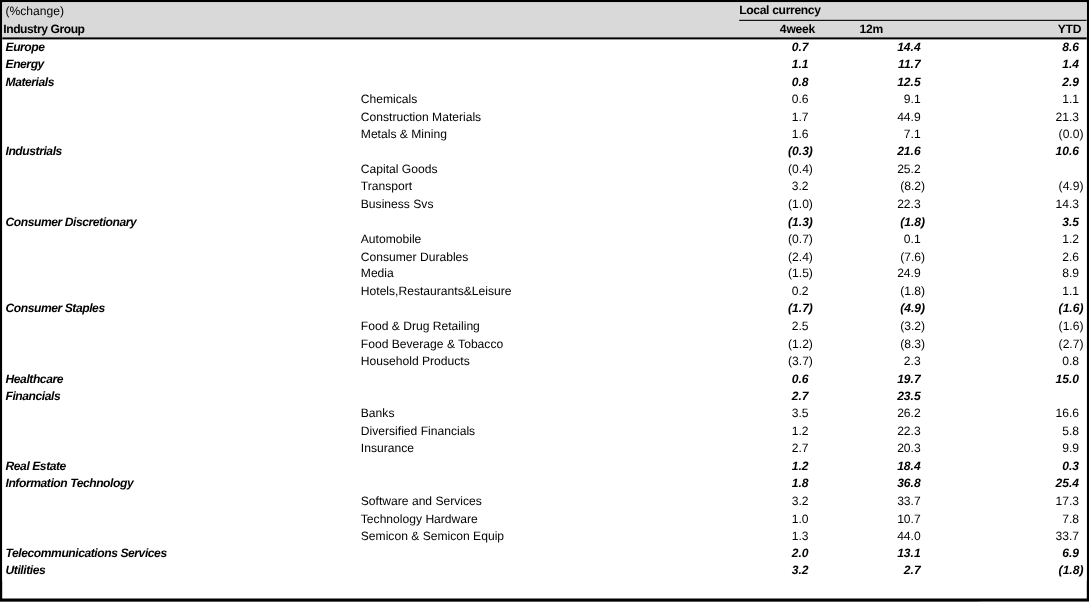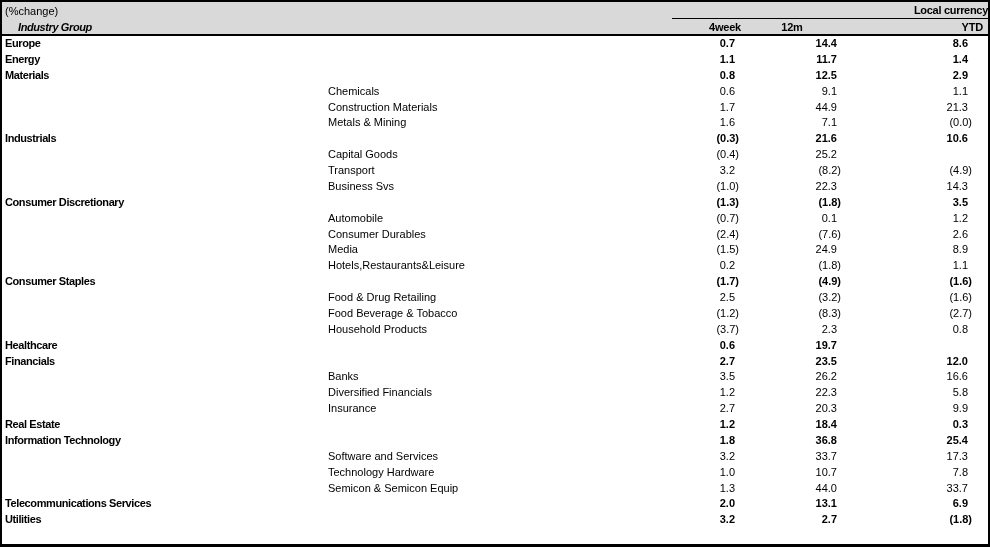--- a/index.html
+++ b/index.html
@@ -34,36 +34,35 @@
     height: 17px;
     align-items: center;
   }
   .corner-label {
     padding-left: 3px;
     font-weight: normal;
   }
   .colgroup-cell {
     height: 17px;
     line-height: 16px;
-    text-align: right;
+    text-align: left;
     font-weight: bold;
     border-bottom: 1px solid #000;
     letter-spacing: -0.3px;
   }
   .hrow2 {
     display: grid;
     grid-template-columns: 670px 70px 102px 144px;
     height: 15px;
     align-items: center;
   }
   .rowhead-label {
-    padding-left: 16px;
+    padding-left: 1px;
     font-weight: bold;
     letter-spacing: -0.4px;
-    font-style: italic;
   }
   .hcol {
     font-weight: bold;
     text-align: right;
     letter-spacing: -0.2px;
   }
   .hcol.c1 { padding-right: 1px; }
   .hcol.c2 { padding-right: 2px; text-align: center; }
   .hcol.c3 { padding-right: 5px; }
   
@@ -74,29 +73,29 @@
     height: 15.875px;
     line-height: 15.875px;
     align-items: center;
   }
   .row .label {
     padding-left: 3px;
     white-space: nowrap;
     overflow: hidden;
   }
   .row.sub .label { padding-left: 326px; }
-  .row.group { font-weight: bold; }
+  .row.group { font-weight: bold; font-style: italic; }
   .row.group .label { letter-spacing: -0.4px; }
   .num {
     text-align: right;
     white-space: nowrap;
   }
   .num.c1 { padding-right: 3px; }
   .num.c2 { padding-right: 3px; }
-  .num.c3 { padding-right: 16px; }
+  .num.c3 { padding-right: 3px; }
   
   .num.pos::after {
     content: "";
     display: inline-block;
     width: 4px;
   }
 </style>
 </head>
 <body>
 
@@ -247,27 +246,27 @@
     <div class="cell label">Household Products</div>
     <div class="cell num c1 neg">(3.7)</div>
     <div class="cell num c2 pos">2.3</div>
     <div class="cell num c3 pos">0.8</div>
   </div>
 
   <div class="row group">
     <div class="cell label">Healthcare</div>
     <div class="cell num c1 pos">0.6</div>
     <div class="cell num c2 pos">19.7</div>
+    <div class="cell num c3 pos">15.0</div>
   </div>
 
   <div class="row group">
     <div class="cell label">Financials</div>
     <div class="cell num c1 pos">2.7</div>
     <div class="cell num c2 pos">23.5</div>
-    <div class="cell num c3 pos">12.0</div>
   </div>
 
   <div class="row sub">
     <div class="cell label">Banks</div>
     <div class="cell num c1 pos">3.5</div>
     <div class="cell num c2 pos">26.2</div>
     <div class="cell num c3 pos">16.6</div>
   </div>
 
   <div class="row sub">

